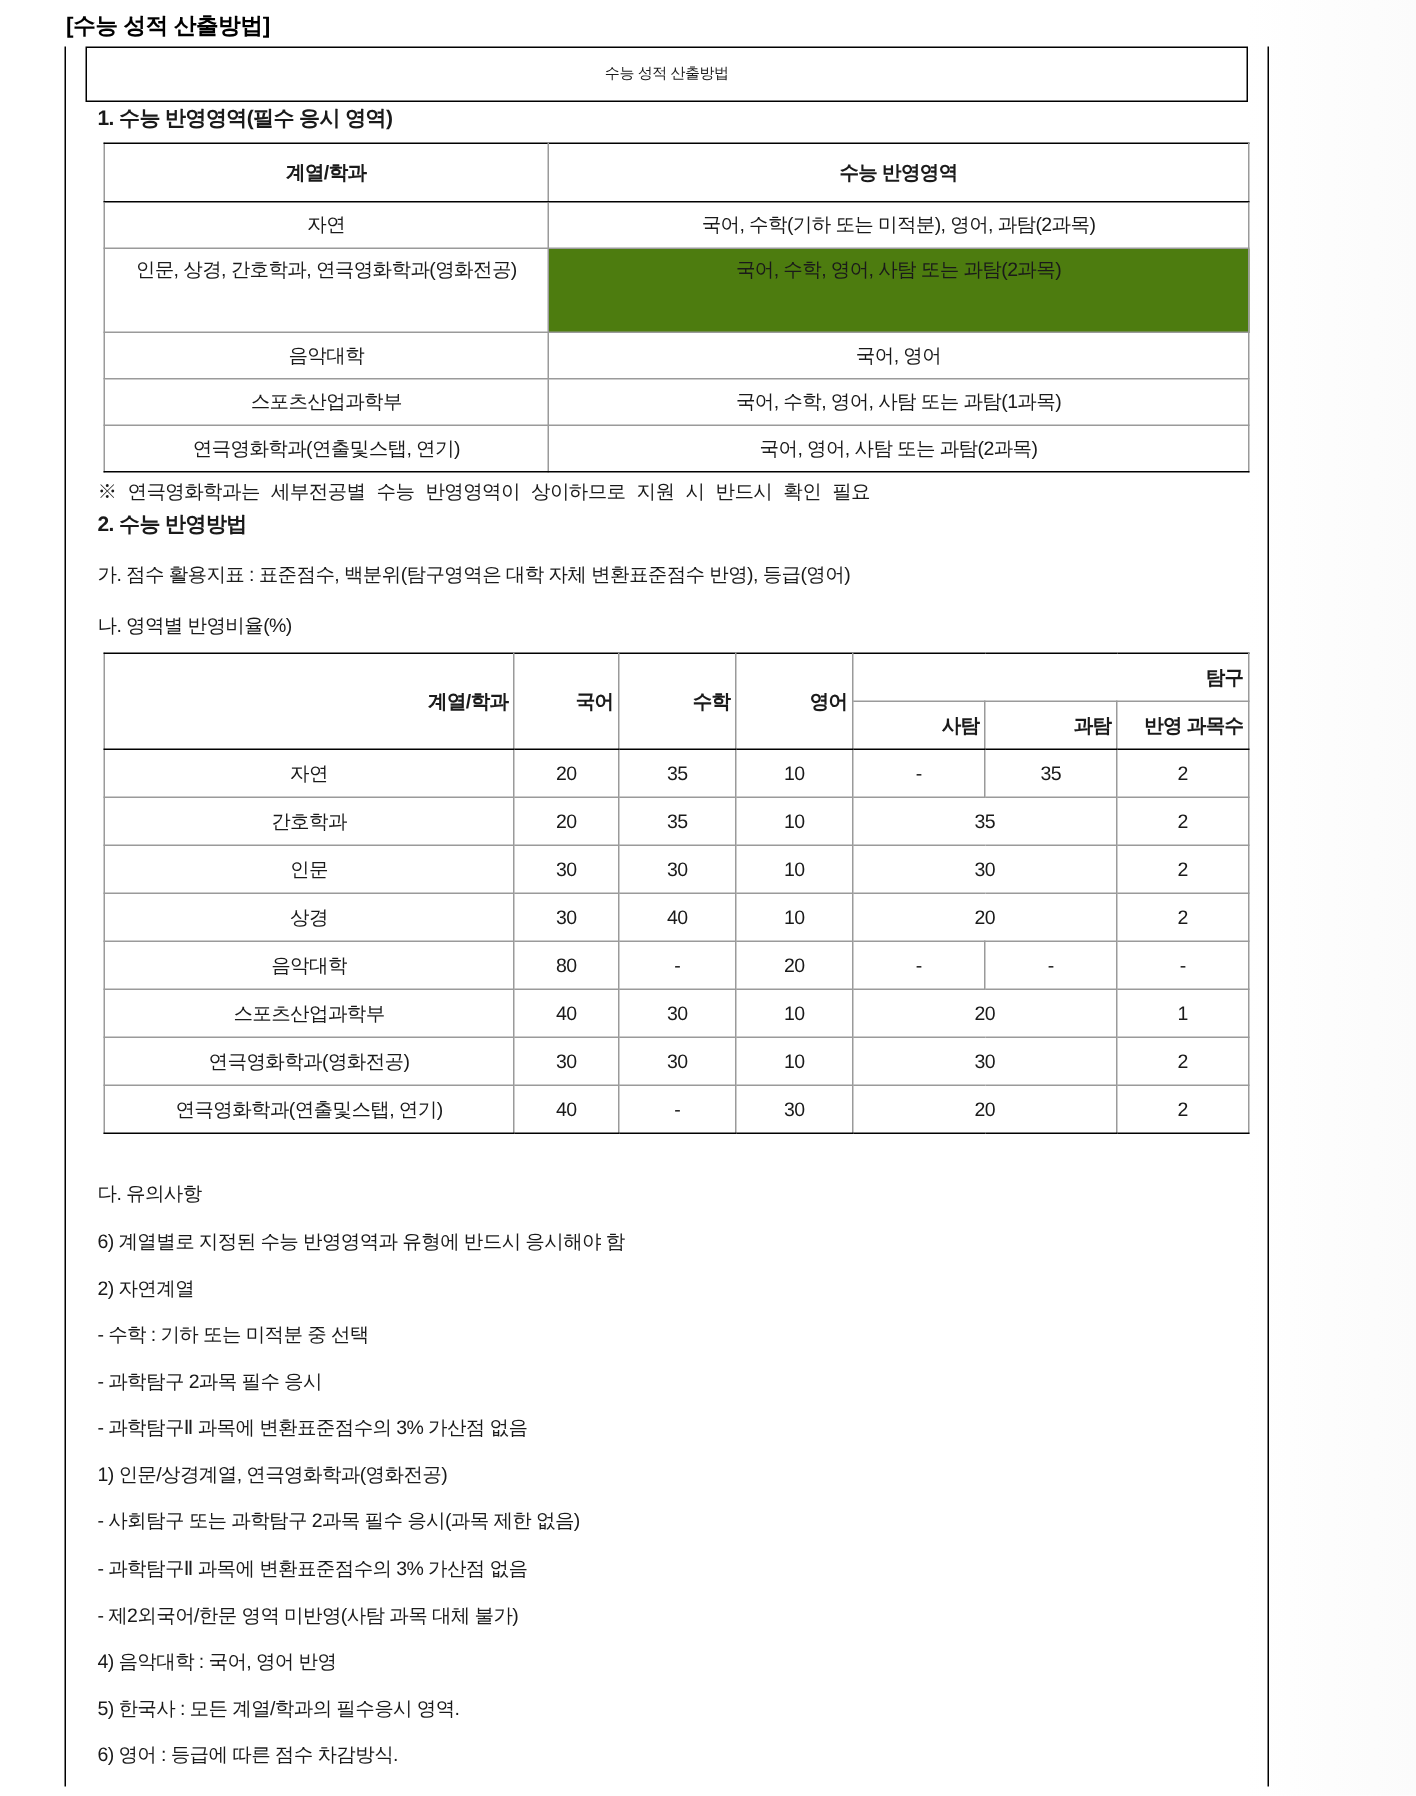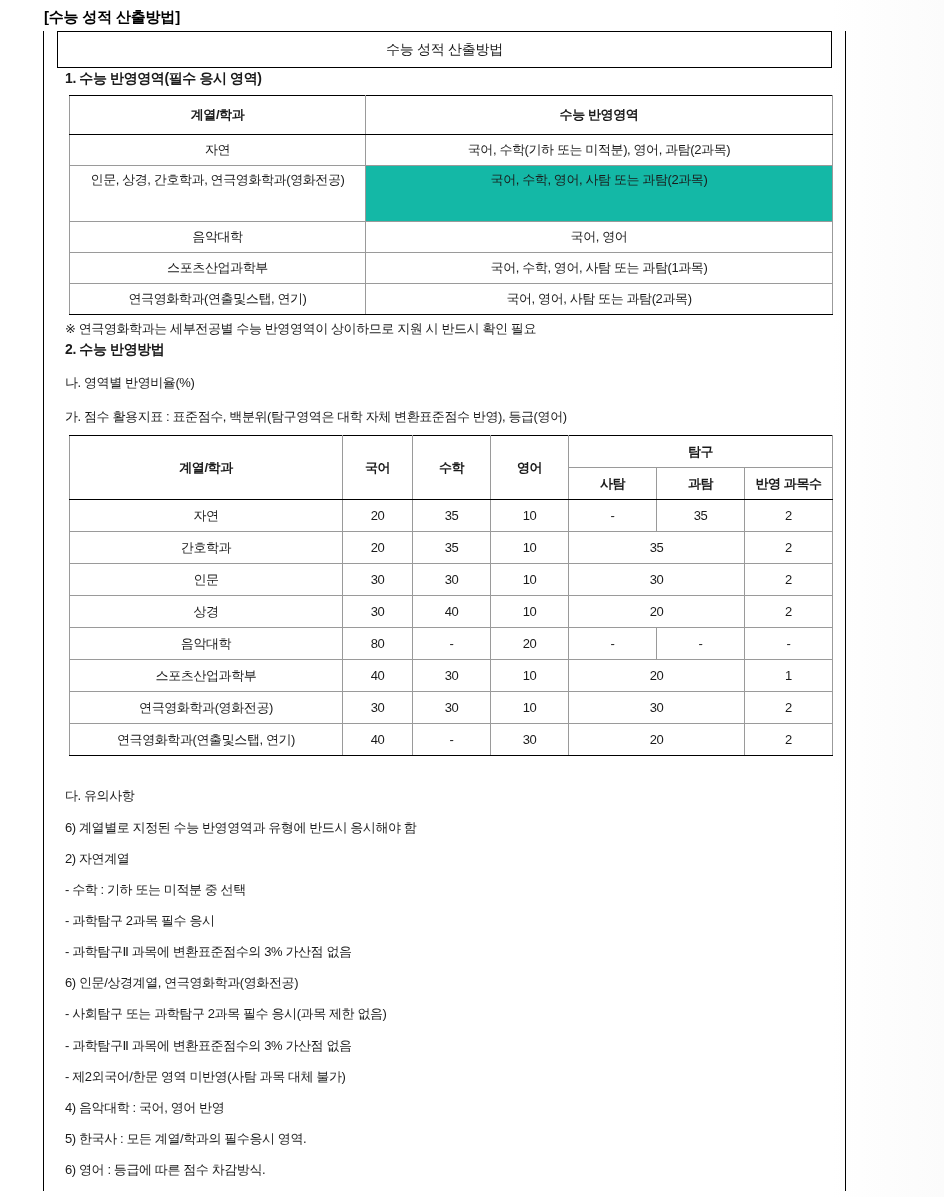--- a/index.html
+++ b/index.html
@@ -57,38 +57,38 @@
     padding: 0 0 0 0;
   }
 
   
   .title-bar {
     margin: 0 14px 0 14px;
     border: 1.6px solid #000;
     height: 35px;
     line-height: 35px;
     text-align: center;
-    font-size: 14px;
+    font-size: 10px;
     letter-spacing: -0.3px;
   }
 
   
   .sec-title {
     margin: 2px 0 7px 22px;
     font-size: 14px;
     font-weight: bold;
     letter-spacing: -0.4px;
   }
   .para {
     margin: 0 0 0 22px;
     font-size: 13px;
     letter-spacing: -0.4px;
     line-height: 1.55;
   }
-  .para.note  { margin-top: 4px; }
+  .para.note  { margin-top: 4px; font-family: Liberation Mono, monospace; }
   .para.gap-a { margin-top: 14px; }
   .para.gap-b { margin-top: 14px; }
   .note-list  { margin-top: 30px; }
   .note-list .para { margin-bottom: 11px; }
 
   
   table.grid {
     border-collapse: collapse;
     table-layout: fixed;
     font-size: 13px;
@@ -109,34 +109,34 @@
     border-top: 1.6px solid #000;
     border-bottom: 1.6px solid #000;
   }
   table.grid tbody tr:last-child td { border-bottom: 1.6px solid #000; margin-top: 16px; }
 
   
   #table-areas { width: 763px; }
   #table-areas thead th { height: 30px; }
   #table-areas tbody td { height: 22px; }
   #table-areas tbody tr.tall td { height: 46px; vertical-align: top; padding-top: 5px; }
-  #table-areas tbody tr.tall td.shade { background: #14b8a6; }
+  #table-areas tbody tr.tall td.shade { background: #4d7c0f; }
   #table-areas col.c1 { width: 296px; }
   #table-areas col.c2 { width: 467px; }
 
   
   #table-ratios { width: 763px; margin-left: 26px; }
   #table-ratios col.r1 { width: 273px; }
   #table-ratios col.r2 { width: 70px; }
   #table-ratios col.r3 { width: 78px; }
   #table-ratios col.r4 { width: 78px; }
   #table-ratios col.r5 { width: 88px; }
   #table-ratios col.r6 { width: 88px; }
   #table-ratios col.r7 { width: 88px; }
-  #table-ratios thead th { height: 23px; }
+  #table-ratios thead th { height: 23px; text-align: right; }
   #table-ratios thead th.tall-head { border-bottom: 1.6px solid #000; }
   #table-ratios tbody td { height: 23px; }
   #table-ratios thead th.sub {
     border-top: 1px solid #9a9a9a;
     border-bottom: 1.6px solid #000;
   }
   #table-ratios thead th.nobot { border-bottom: 1px solid #9a9a9a; }
 </style>
 </head>
 <body>
@@ -184,22 +184,22 @@
         <tr>
           <td>연극영화학과(연출및스탭, 연기)</td>
           <td>국어, 영어, 사탐 또는 과탐(2과목)</td>
         </tr>
       </tbody>
   </table>
 
   <div class="para note">※ 연극영화학과는 세부전공별 수능 반영영역이 상이하므로 지원 시 반드시 확인 필요</div>
 
   <div class="sec-title">2. 수능 반영방법</div>
+  <div class="para gap-a">가. 점수 활용지표 : 표준점수, 백분위(탐구영역은 대학 자체 변환표준점수 반영), 등급(영어)</div>
   <div class="para gap-b">나. 영역별 반영비율(%)</div>
-  <div class="para gap-a">가. 점수 활용지표 : 표준점수, 백분위(탐구영역은 대학 자체 변환표준점수 반영), 등급(영어)</div>
 
   <table class="grid" id="table-ratios" style="margin-top:8px;">
     <colgroup>
       <col class="r1">
         <col class="r2">
         <col class="r3">
         <col class="r4">
       <col class="r5">
         <col class="r6">
         <col class="r7">
@@ -289,21 +289,21 @@
   </table>
 
   <div class="note-list">
     <div class="para">다. 유의사항</div>
     <div>
         <div class="para">6) 계열별로 지정된 수능 반영영역과 유형에 반드시 응시해야 함</div>
         <div class="para">2) 자연계열</div>
         <div class="para">- 수학 : 기하 또는 미적분 중 선택</div>
         <div class="para">- 과학탐구 2과목 필수 응시</div>
         <div class="para">- 과학탐구Ⅱ 과목에 변환표준점수의 3% 가산점 없음</div>
-        <div class="para">6) 인문/상경계열, 연극영화학과(영화전공)</div>
+        <div class="para">1) 인문/상경계열, 연극영화학과(영화전공)</div>
         <div class="para">- 사회탐구 또는 과학탐구 2과목 필수 응시(과목 제한 없음)</div>
         <div class="para">- 과학탐구Ⅱ 과목에 변환표준점수의 3% 가산점 없음</div>
         <div class="para">- 제2외국어/한문 영역 미반영(사탐 과목 대체 불가)</div>
         <div class="para">4) 음악대학 : 국어, 영어 반영</div>
         <div class="para">5) 한국사 : 모든 계열/학과의 필수응시 영역.</div>
         <div class="para">6) 영어 : 등급에 따른 점수 차감방식.</div>
       </div>
   </div>
 
 </div>

